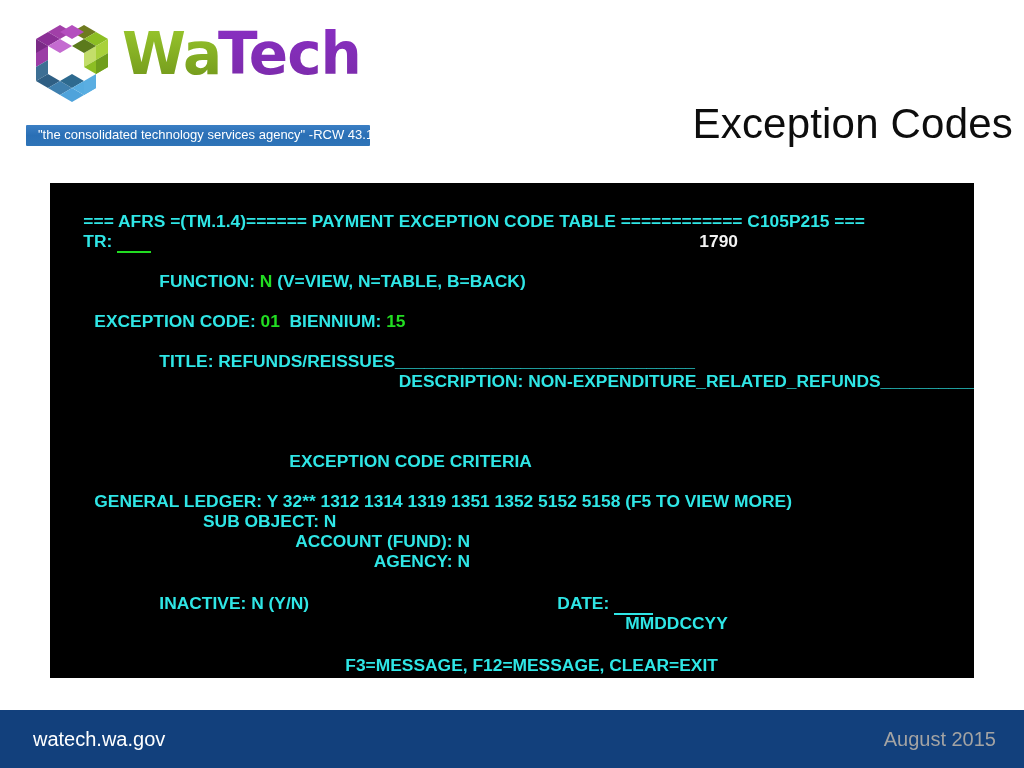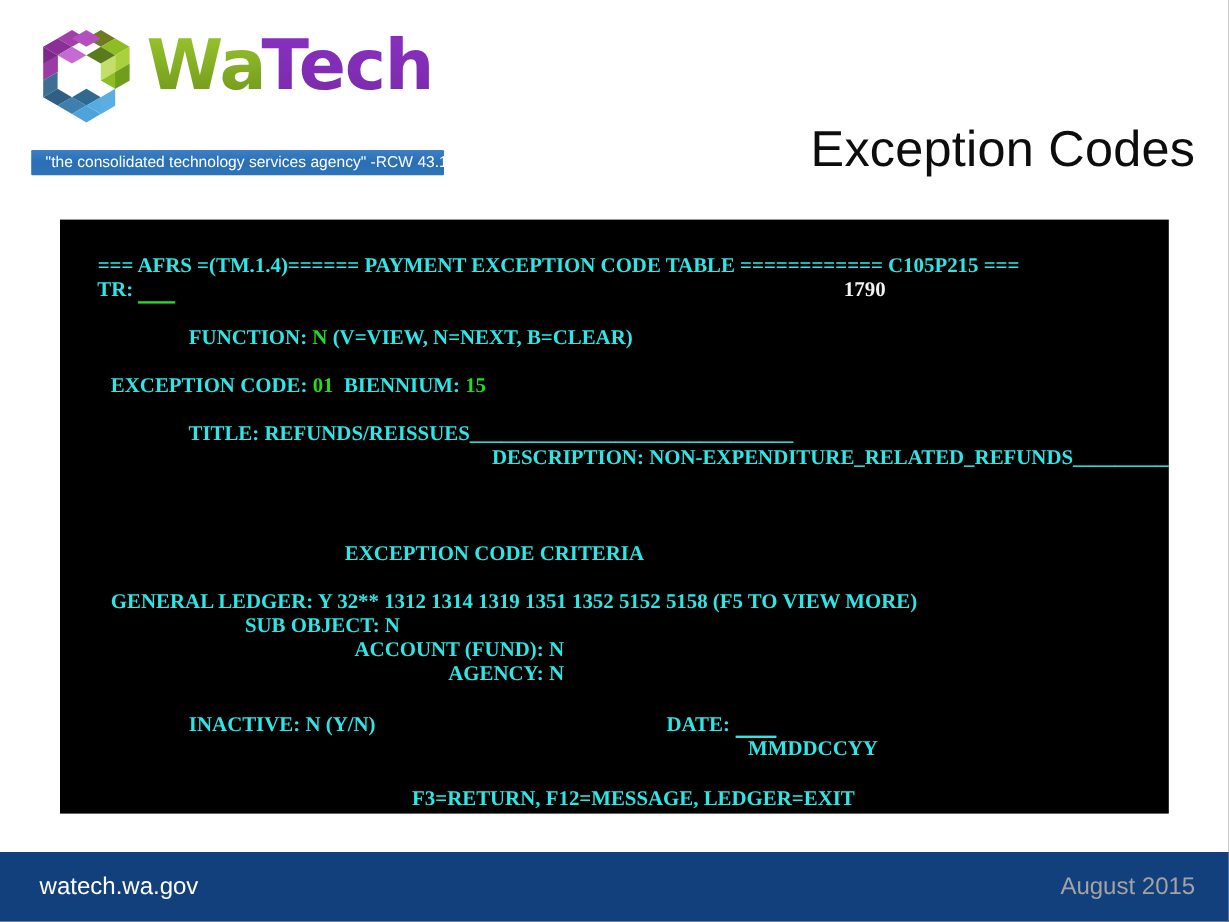--- a/index.html
+++ b/index.html
@@ -68,41 +68,41 @@
     top: 2px;
     font-size: 13px;
     color: #ffffff;
     white-space: nowrap;
     font-family: "Liberation Sans", sans-serif;
   }
 
   
   #slide-title {
     position: absolute;
-    right: 28px;
+    right: 11px;
     top: 100px;
     font-family: "Liberation Sans", sans-serif;
     font-size: 42px;
     color: #0d0d0d;
     font-weight: 400;
     letter-spacing: 0.2px;
     white-space: nowrap;
     text-align: left;
   }
 
   
   #terminal {
     position: absolute;
     left: 50px;
     top: 183px;
     width: 924px;
     height: 495px;
     background: #000000;
     overflow: hidden;
-    font-family: Liberation Serif, serif;
+    font-family: Liberation Sans, sans-serif;
     font-weight: bold;
     font-size: 17.4px;
     line-height: 20.2px;
     color: #2FE6E6;
     letter-spacing: 0px;
   }
   .trow {
     position: absolute;
     left: 0;
     width: 924px;
@@ -219,21 +219,21 @@
   </div>
 
   <div class="trow" style="top:28px;left:14px;">
     <span class="cyan">TR:</span><span class="cyan"> </span><span class="ul-green blank">&nbsp;&nbsp;&nbsp;&nbsp;&nbsp;&nbsp;&nbsp;</span>
   </div>
   <div class="trow" style="top:28px;left:0;width:736px;text-align:right;padding-right:48px;box-sizing:border-box;">
     <span class="white">1790</span>
   </div>
 
   <div class="trow" style="top:68px;left:90px;">
-    <span class="cyan">FUNCTION:</span><span> </span><span class="green">N</span><span> </span><span class="cyan">(V=VIEW, N=NEXT, B=CLEAR)</span>
+    <span class="cyan">FUNCTION:</span><span> </span><span class="green">N</span><span> </span><span class="cyan">(V=VIEW, N=TABLE, B=BACK)</span>
   </div>
 
   <div class="trow" style="top:108px;left:25px;">
     <span class="cyan">EXCEPTION CODE:</span><span> </span><span class="green">01</span><span>  </span><span class="cyan">BIENNIUM:</span><span> </span><span class="green">15</span>
   </div>
 
   <div class="trow" style="top:148px;left:90px;">
     <span class="cyan">TITLE:</span><span> </span><span class="cyan">REFUNDS/REISSUES</span><span class="cyan">_______________________________</span>
   </div>
 
@@ -268,21 +268,21 @@
 
   <div class="trow" style="top:390px;left:488px;">
     <span class="cyan">DATE:</span><span> </span><span class="ul-cyan blank">&nbsp;&nbsp;&nbsp;&nbsp;&nbsp;&nbsp;&nbsp;&nbsp;</span>
   </div>
 
   <div class="trow" style="top:410px;left:556px;">
     <span class="cyan">MMDDCCYY</span>
   </div>
 
   <div class="trow" style="top:452px;left:276px;">
-    <span class="cyan">F3=RETURN, F12=MESSAGE, LEDGER=EXIT</span>
+    <span class="cyan">F3=MESSAGE, F12=MESSAGE, CLEAR=EXIT</span>
   </div>
 
   <div class="trow" style="top:472px;left:14px;">
     <span class="white">NEXT ROW DISPLAYED</span>
   </div>
 
 </div>
 
 <div id="footer-bar">
   <div id="footer-site">watech.wa.gov</div>

